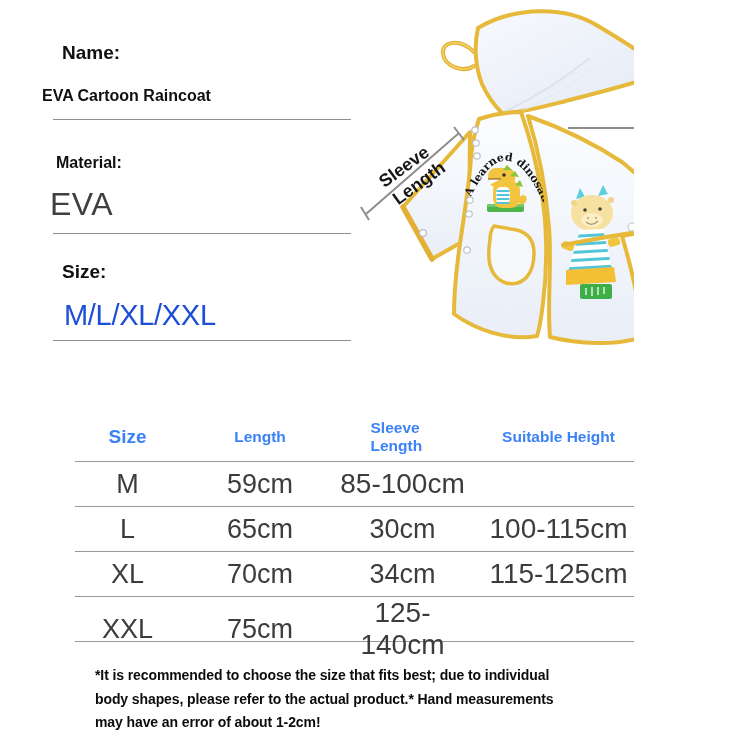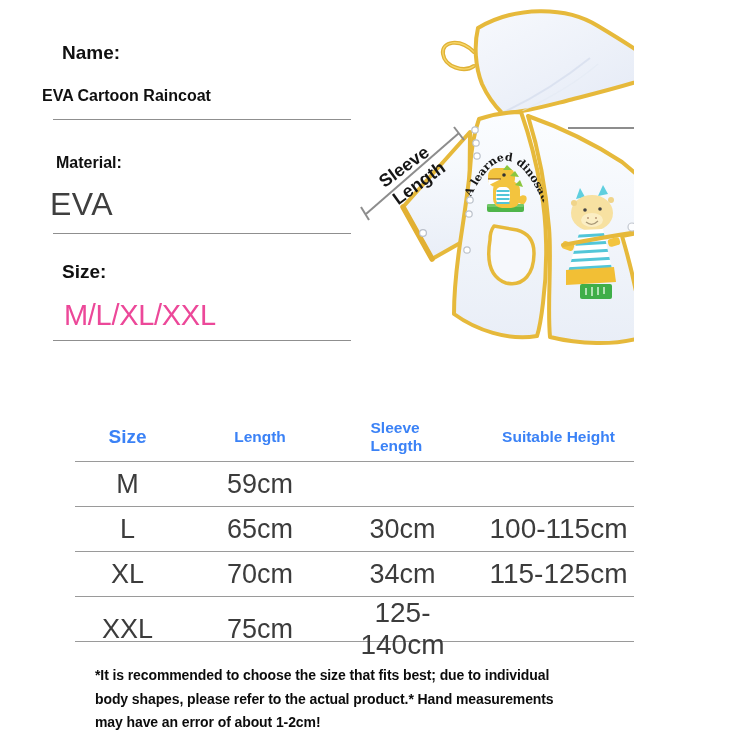--- a/index.html
+++ b/index.html
@@ -2,21 +2,21 @@
 <html><head>
 <meta charset="utf-8">
 <style>
   html,body{margin:0;padding:0;background:#ffffff;}
   .page{position:relative;width:634px;height:750px;background:#ffffff;overflow:hidden;
         font-family:"Liberation Sans",sans-serif;color:#151515;}
   .abs{position:absolute;}
   .lbl-lg{font-size:19px;font-weight:bold;color:#101010;}
   .lbl-sm{font-size:16px;font-weight:bold;color:#101010;}
   .val-lg{font-size:32px;font-weight:300;color:#3f3f3f;letter-spacing:.5px;}
-  .val-md{font-size:29px;font-weight:300;color:#ec4899;letter-spacing:-.3px;}
+  .val-md{font-size:29px;font-weight:300;color:#1d4ed8;letter-spacing:-.3px;}
   .rule{position:absolute;left:53px;width:298px;height:0;border-top:1.4px solid #8f8f8f;}
   .size-table{position:absolute;left:75px;top:413px;width:577px;}
   .t-head,.t-row{display:grid;grid-template-columns:105px 160px 125px 187px;align-items:center;}
   .t-head{height:48px;border-bottom:1.4px solid #9a9a9a;}
   .t-row{height:44px;border-bottom:1.4px solid #9a9a9a;}
   .th{font-weight:bold;color:#3b82f6;text-align:center;font-size:15.5px;line-height:18px;}
   .th-size{font-size:19px;}
   .th-sleeve span{display:inline-block;width:64px;text-align:left;}
   .td{font-size:27px;font-weight:400;color:#3c3c3c;text-align:center;}
   .td-height{font-size:28px;}
@@ -192,20 +192,21 @@
   <div class="size-table">
     <div class="t-head">
       <div class="th th-size">Size</div>
       <div class="th">Length</div>
       <div class="th th-sleeve"><span>Sleeve Length</span></div>
       <div class="th">Suitable Height</div>
     </div>
     <div class="t-row">
       <div class="td">M</div>
       <div class="td">59cm</div>
+      <div class="td td-height">85-100cm</div>
     </div>
     <div class="t-row">
       <div class="td">L</div>
       <div class="td">65cm</div>
       <div class="td">30cm</div>
       <div class="td td-height">100-115cm</div>
     </div>
     <div class="t-row">
       <div class="td">XL</div>
       <div class="td">70cm</div>

